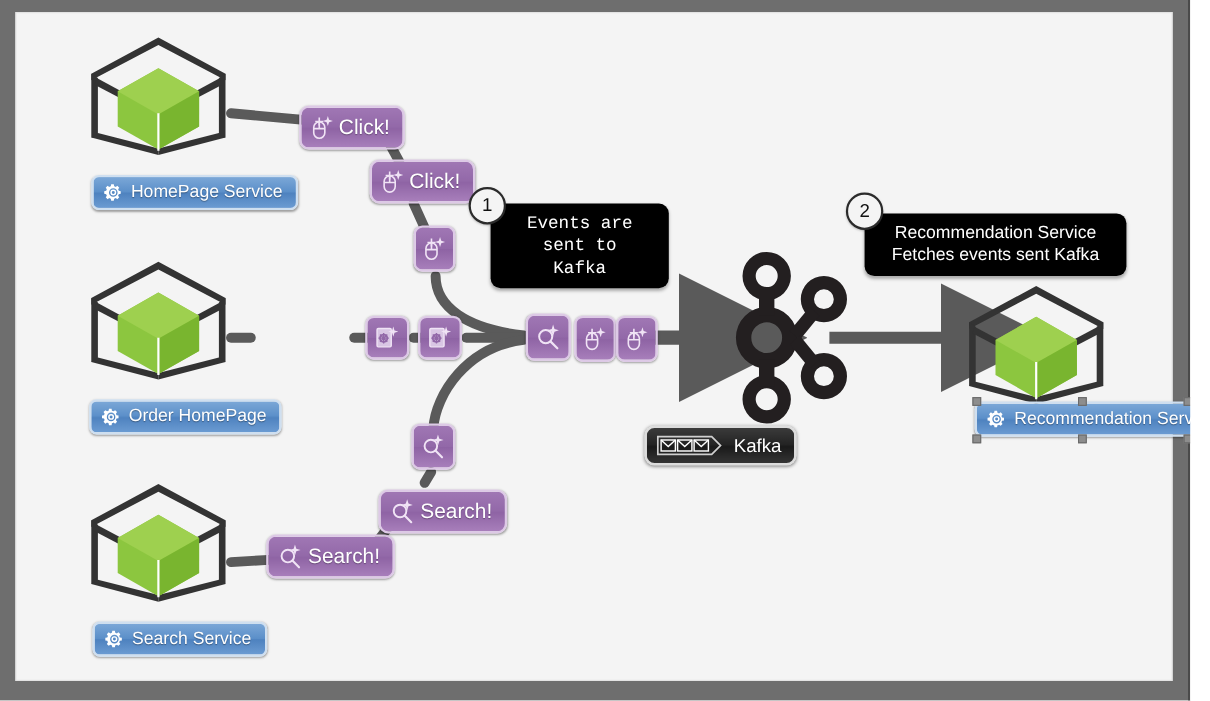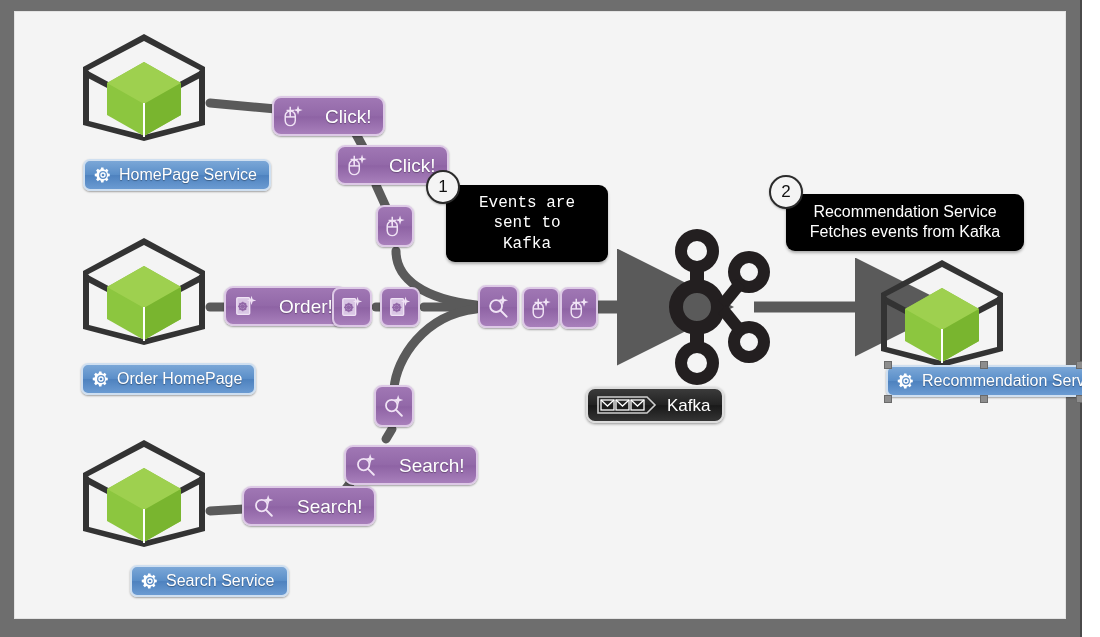--- a/index.html
+++ b/index.html
@@ -84,21 +84,21 @@
     width: 6px; height: 6px;
     background: #8d8d8d;
     border: 1px solid #6a6a6a;
   }
 
   
   .badge {
     position: absolute;
     display: inline-flex;
     align-items: center;
-    gap: 21px;
+    gap: 4px;
     border-radius: 9px;
     background: linear-gradient(to bottom, #a077b4 0%, #9268a8 50%, #8e63a4 52%, #a87fbb 100%);
     border: 2px solid #ddc9e6;
     box-shadow: 0 1px 2px rgba(0,0,0,.35);
     color: #ffffff;
     font-size: 19px;
     line-height: 1;
     white-space: nowrap;
   }
   .badge.wide { padding: 6px 12px 6px 8px; }
@@ -255,21 +255,21 @@
             <path d="M9 96 L70 112 L70 106 L15 92 Z" fill="#333333"></path>
             <path d="M131 96 L70 112 L70 106 L125 92 Z" fill="#333333"></path>
             <path d="M14 42 L40 56 L35 60 L12 48 Z" fill="#333333"></path>
             <path d="M126 42 L100 56 L105 60 L128 48 Z" fill="#333333"></path>
             <path d="M70 33 L107 54 L107 86 L70 107 L33 86 L33 54 Z" fill="#8cc63f"></path>
             <path d="M70 33 L107 54 L70 75 L33 54 Z" fill="#9ed04f"></path>
             <path d="M70 75 L107 54 L107 86 L70 107 Z" fill="#79b52f"></path>
             <path d="M69 74 L71 74 L71 108 L69 108 Z" fill="#ffffff"></path>
           </svg>
         </div>
-        <div class="svc-label" style="left:10px; top:130px;margin-left:46px;">
+        <div class="svc-label" style="left:10px; top:130px;">
           <svg width="18" height="18" viewBox="0 0 24 24">
             <path fill="#ffffff" d="M12 8.4a3.6 3.6 0 1 0 0 7.2 3.6 3.6 0 0 0 0-7.2zm0 5.4a1.8 1.8 0 1 1 0-3.6 1.8 1.8 0 0 1 0 3.6z"></path>
             <path fill="#ffffff" d="M21 13.6v-3.2l-2.4-.4a6.9 6.9 0 0 0-.8-1.9l1.4-2-2.3-2.3-2 1.4a6.9 6.9 0 0 0-1.9-.8L12.6 2h-3.2l-.4 2.4a6.9 6.9 0 0 0-1.9.8l-2-1.4L2.8 6.1l1.4 2a6.9 6.9 0 0 0-.8 1.9L1 10.4v3.2l2.4.4c.17.67.45 1.3.8 1.9l-1.4 2 2.3 2.3 2-1.4c.6.35 1.23.63 1.9.8l.4 2.4h3.2l.4-2.4c.67-.17 1.3-.45 1.9-.8l2 1.4 2.3-2.3-1.4-2c.35-.6.63-1.23.8-1.9zM12 17.2a5.2 5.2 0 1 1 0-10.4 5.2 5.2 0 0 1 0 10.4z"></path>
           </svg>
           <span class="txt">Search Service</span>
         </div>
       </div>
 
       <div class="node" style="left:858px; top:244px;">
         <div class="cube-wrap">
@@ -334,30 +334,20 @@
           <g fill="none" stroke="#f0e3f5" stroke-width="1.6">
             <rect x="3.5" y="7.5" width="11" height="16" rx="5.5"></rect>
             <path d="M9 7.5 L9 14"></path>
             <path d="M3.5 14 L14.5 14"></path>
           </g>
           <path d="M9 3 L9 11 M5 7 L13 7" stroke="#f0e3f5" stroke-width="1.6"></path>
           <path d="M17.5 1.5 L18.7 5.3 L22.5 6.5 L18.7 7.7 L17.5 11.5 L16.3 7.7 L12.5 6.5 L16.3 5.3 Z" fill="#f0e3f5"></path>
         </svg>
       </div>
 
-      <div class="badge wide" style="left:210px; top:275px;">
-        <svg width="24" height="24" viewBox="0 0 26 26">
-          <rect x="3" y="4" width="14" height="18" rx="1.2" fill="#d9c6e4" stroke="#f0e3f5" stroke-width="1.4"></rect>
-          <circle cx="9.5" cy="13.5" r="3.6" fill="none" stroke="#9268a8" stroke-width="1.8"></circle>
-          <circle cx="9.5" cy="13.5" r="1.3" fill="#9268a8"></circle>
-          <path d="M9.5 8.4 L9.5 18.6 M4.4 13.5 L14.6 13.5 M5.9 9.9 L13.1 17.1 M13.1 9.9 L5.9 17.1" stroke="#9268a8" stroke-width="1.3"></path>
-          <path d="M19 2 L20.2 5.8 L24 7 L20.2 8.2 L19 12 L17.8 8.2 L14 7 L17.8 5.8 Z" fill="#f0e3f5"></path>
-        </svg>
-        <span class="txt">Order!</span>
-      </div>
 
       <div class="badge sq" style="left:318px; top:276px;">
         <svg width="24" height="24" viewBox="0 0 26 26">
           <rect x="3" y="4" width="14" height="18" rx="1.2" fill="#d9c6e4" stroke="#f0e3f5" stroke-width="1.4"></rect>
           <circle cx="9.5" cy="13.5" r="3.6" fill="none" stroke="#9268a8" stroke-width="1.8"></circle>
           <circle cx="9.5" cy="13.5" r="1.3" fill="#9268a8"></circle>
           <path d="M9.5 8.4 L9.5 18.6 M4.4 13.5 L14.6 13.5 M5.9 9.9 L13.1 17.1 M13.1 9.9 L5.9 17.1" stroke="#9268a8" stroke-width="1.3"></path>
           <path d="M19 2 L20.2 5.8 L24 7 L20.2 8.2 L19 12 L17.8 8.2 L14 7 L17.8 5.8 Z" fill="#f0e3f5"></path>
         </svg>
       </div>
@@ -464,20 +454,20 @@
       <div class="callout" style="left:432px; top:174px; width:130px;font-family:Liberation Mono, monospace;">
         <div>Events are sent to</div>
         <div>Kafka</div>
       </div>
 
       <div class="numcircle" style="left:755px; top:164px;">
         <span>2</span>
       </div>
       <div class="callout" style="left:772px; top:183px; width:206px;">
         <div>Recommendation Service</div>
-        <div>Fetches events from Kafka</div>
+        <div>Fetches events sent Kafka</div>
       </div>
 
     </div>
   </div>
 
   <div id="rightgutter"></div>
 </div>
 
 </body></html>

